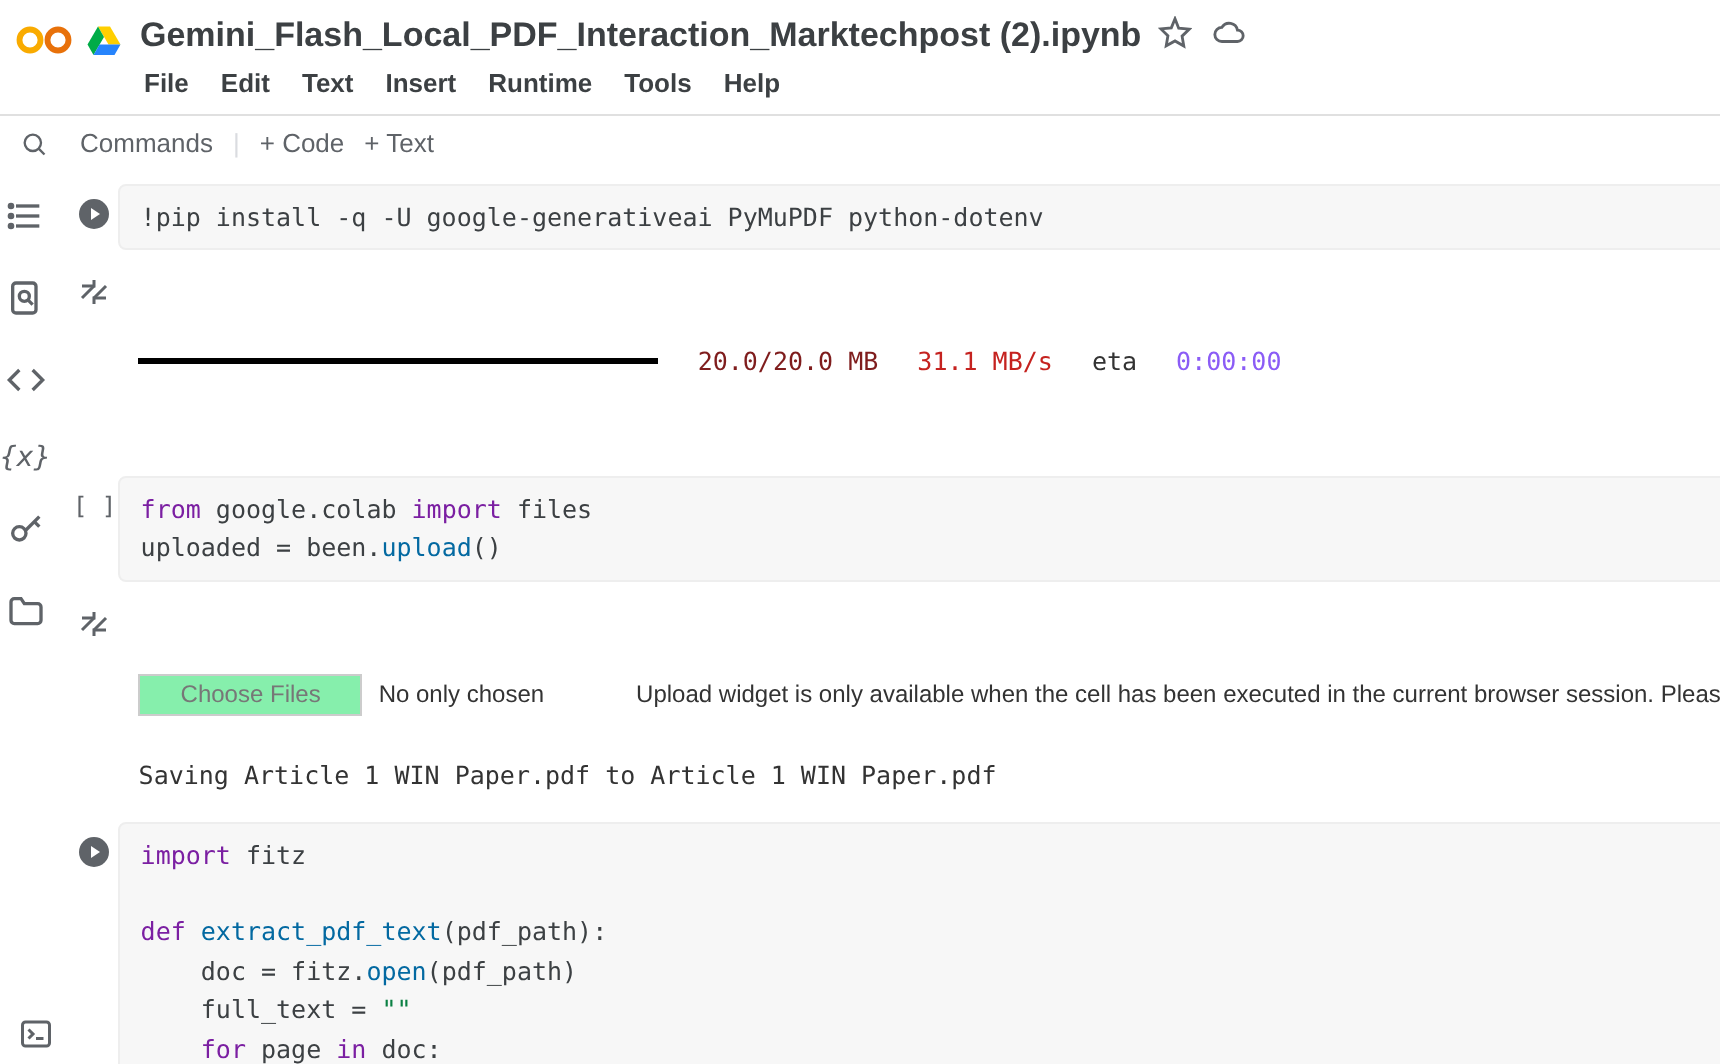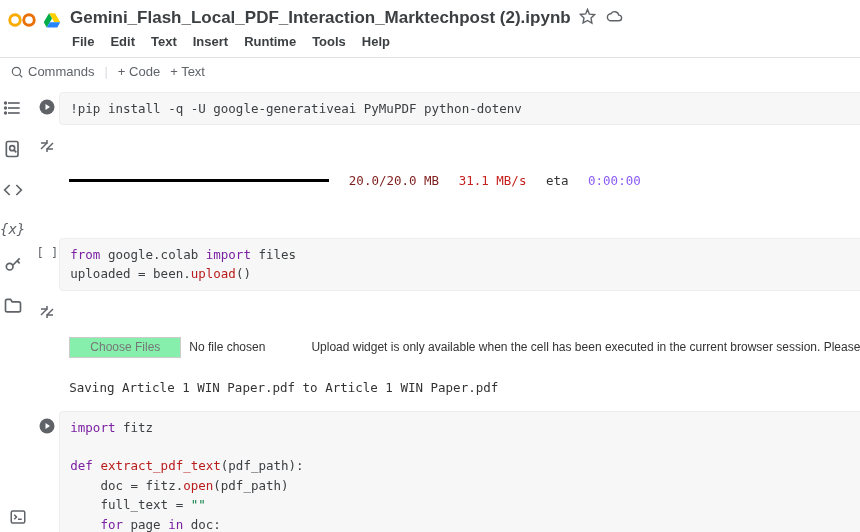--- a/index.html
+++ b/index.html
@@ -9,42 +9,42 @@
   .colab-logo svg { width: 28px; height: 20px; }
   .drive-logo svg { width: 20px; height: 18px; }
   .header-main { flex: 1; padding-left: 8px; font-weight: bold; }
   .title-row { display: flex; align-items: center; gap: 8px; padding-top: 4px; }
   .nb-title { font-size: 17px; color: #3c4043; }
   .title-icons { display: flex; gap: 10px; color: #5f6368; }
   .title-icons svg { width: 17px; height: 17px; }
   .menubar { display: flex; gap: 16px; padding: 6px 0 8px 2px; font-size: 13px; color: #3c4043; }
   .menubar span { cursor: pointer; text-align: right; }
   .toolbar { display: flex; align-items: center; gap: 10px; padding: 6px 12px 6px 38px; font-size: 13px; color: #5f6368; border-bottom: 1px solid transparent; }
-  .toolbar-btn { display: inline-flex; align-items: center; gap: 4px; cursor: pointer; }
+  .toolbar-btn { display: inline-flex; align-items: center; gap: 16px; cursor: pointer; }
   .toolbar svg { width: 14px; height: 14px; }
   .content-row { display: flex; }
   .sidebar { width: 36px; display: flex; flex-direction: column; align-items: center; gap: 18px; padding-top: 12px; color: #5f6368; }
   .sidebar svg { width: 20px; height: 20px; }
   .side-text { font-family: 'Consolas', monospace; font-size: 14px; font-style: italic; }
   .notebook { flex: 1; padding: 6px 14px 0 10px; }
   .cell { display: flex; align-items: flex-start; margin-bottom: 6px; }
   .gutter { width: 24px; display: flex; justify-content: center; padding-top: 6px; }
   .gutter.short svg { width: 18px; height: 18px; }
   .play-icon { width: 18px; height: 18px; }
   .exec-count { font-family: monospace; font-size: 12px; color: #5f6368; padding-top: 2px; }
   .code-body { flex: 1; background: #f7f7f7; border: 1px solid #eee; border-radius: 4px; padding: 6px 10px; font-family: Menlo, Consolas, monospace; font-size: 12.5px; line-height: 1.55; white-space: pre; overflow: hidden; }
   .output { flex: 1; padding: 4px 10px; font-family: Menlo, Consolas, monospace; font-size: 12.5px; line-height: 1.45; white-space: pre; color: #333; }
   .progress-line { display: flex; align-items: center; gap: 6px; }
   .progress-bar { height: 3px; background: #000; width: 260px; }
   .upload-row { display: flex; align-items: center; gap: 8px; font-family: Arial, sans-serif; font-size: 12px; color: #333; margin-bottom: 2px; }
   .choose-btn { background: #86efac; border: 1px solid #ccc; padding: 1px 20px; color: #777; pointer-events: none; }
   
   .str { color: #0b8043; }
   .kw  { color: #7b1fa2; }
-  .fn  { color: #b91c1c; }
+  .fn  { color: #0369a1; }
   .red { color: #c5221f; }
   .grn { color: #7f1d1d; }
   .blu { color: #8b5cf6; }
   .bottom-bar { position: fixed; bottom: 0; left: 0; width: 36px; height: 30px; display: flex; align-items: center; justify-content: center; color: #5f6368; }
   .bottom-bar svg { width: 18px; height: 18px; }
 </style>
 </head>
 <body>
 
 <div class="header">
@@ -186,21 +186,21 @@
         <svg viewBox="0 0 24 24" fill="none" stroke="#5f6368" stroke-width="2">
             <polyline points="4,8 12,8 12,4"></polyline>
             <line x1="12" y1="8" x2="4" y2="16"></line>
             <polyline points="20,16 12,16 12,20"></polyline>
             <line x1="12" y1="16" x2="20" y2="8"></line>
           </svg>
       </div>
       <div class="output">
         <div class="upload-row">
           <span class="choose-btn">Choose Files</span>
-          <span>No file chosen</span>
+          <span>No only chosen</span>
           <span style="flex:0 0 30px;"></span>
           <span style="font-size:12px;">Upload widget is only available when the cell has been executed in the current browser session. Please rerun this cell to enable.</span>
         </div>
 <span>Saving Article 1 WIN Paper.pdf to Article 1 WIN Paper.pdf</span></div>
     </div>
 
     <div class="cell" style="margin-top:10px;">
       <div class="gutter short">
         <svg class="play-icon" viewBox="0 0 24 24">
             <circle cx="12" cy="12" r="10" fill="#5f6368"></circle>

